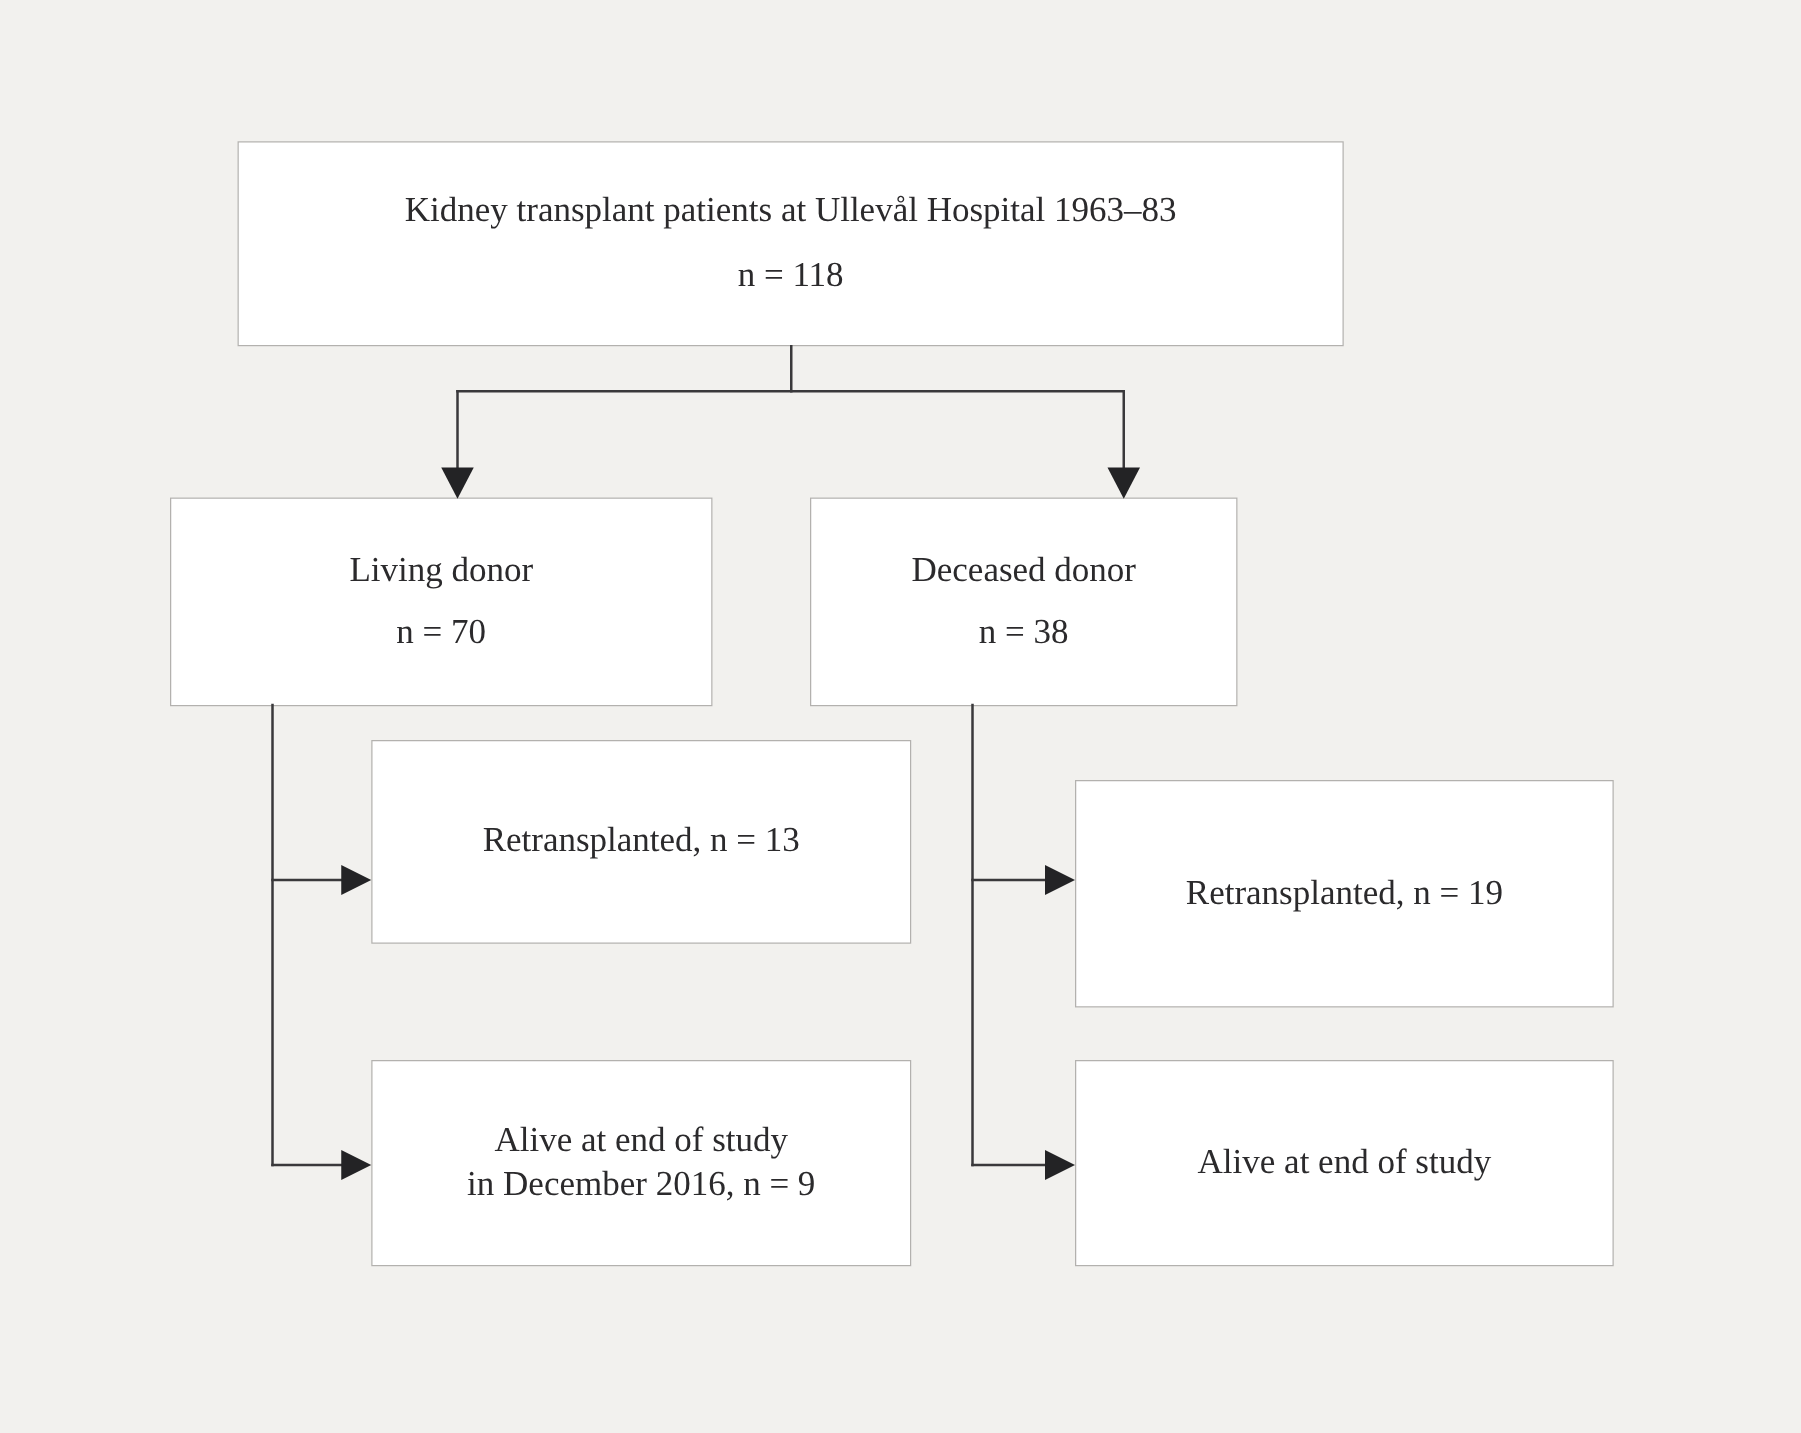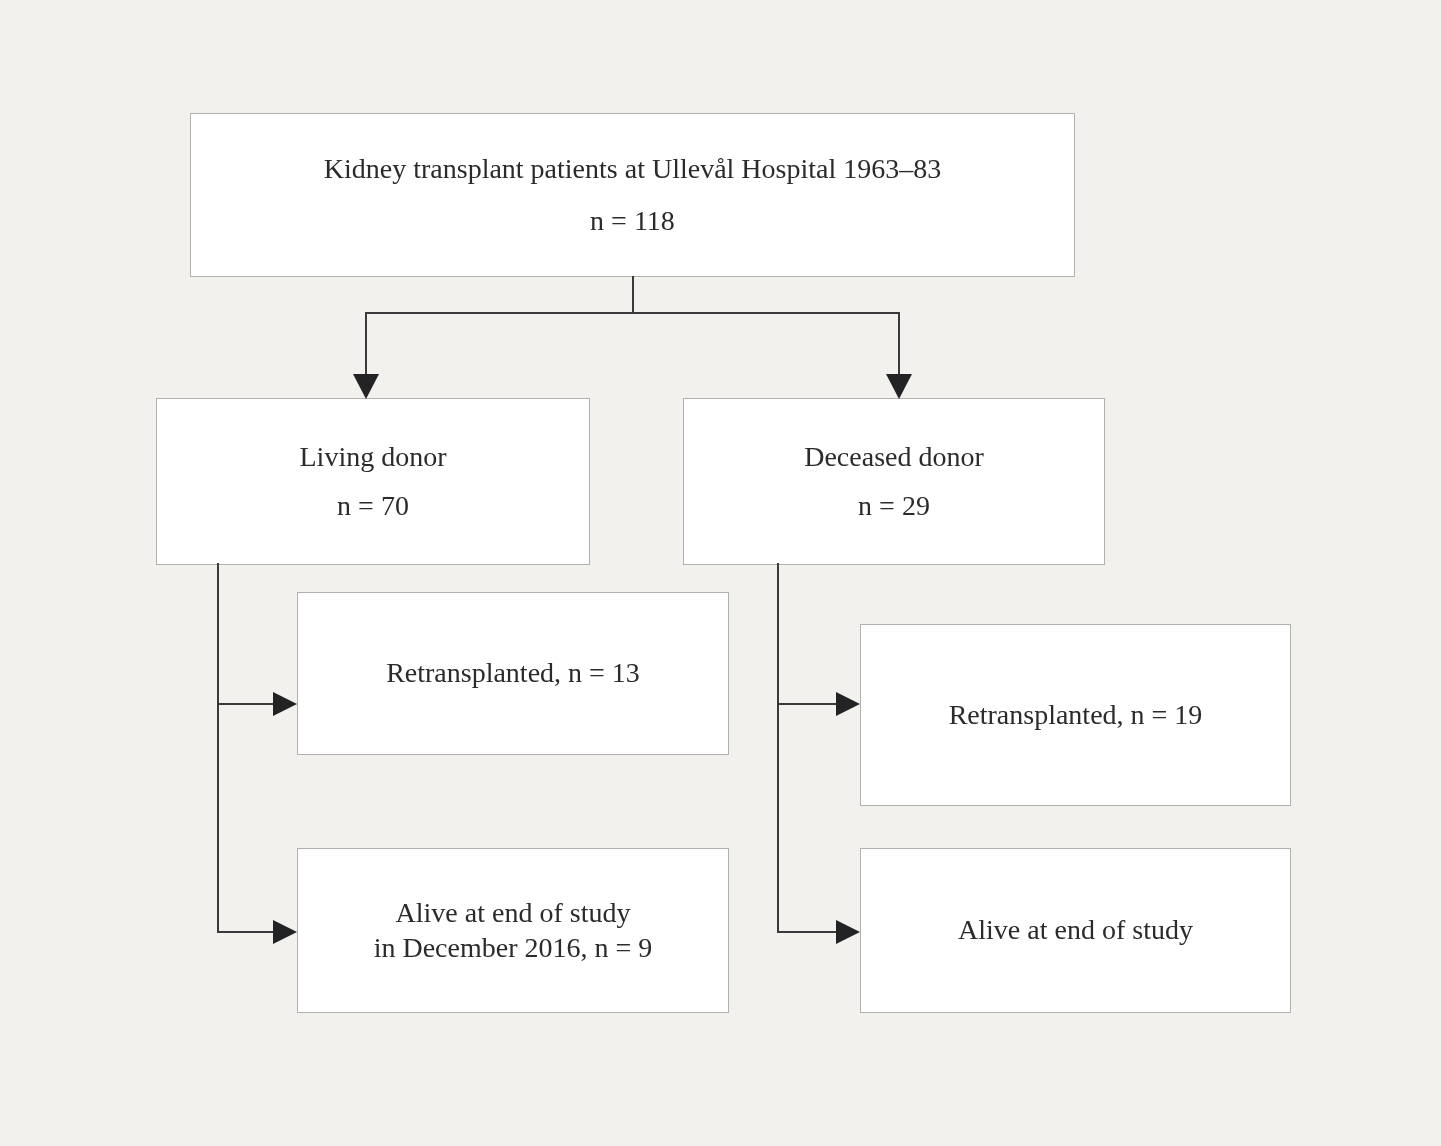--- a/index.html
+++ b/index.html
@@ -28,22 +28,22 @@
     flex-direction:column;
     align-items:center;
     justify-content:center;
     text-align:center;
     font-size:28px;
     line-height:1.22;
   }
   .node .gap{margin-top:18px;text-align:center;}
   .node .gap-sm{margin-top:15px;}
   #node-root{left:190px;top:113px;width:885px;height:164px;}
-  #node-living{left:156px;top:398px;width:434px;height:167px;}
-  #node-deceased{left:683px;top:398px;width:422px;height:167px;}
+  #node-living{left:136px;top:398px;width:434px;height:167px;}
+  #node-deceased{left:648px;top:398px;width:342px;height:167px;}
   #node-living-retransplanted{left:297px;top:592px;width:432px;height:163px;}
   #node-deceased-retransplanted{left:860px;top:624px;width:431px;height:182px;}
   #node-living-alive{left:297px;top:848px;width:432px;height:165px;}
   #node-deceased-alive{left:860px;top:848px;width:431px;height:165px;}
 
   .line{position:absolute;background:var(--line);}
   #ln-root-stem{left:632px;top:276px;width:2px;height:38px;}
   #ln-top-h{left:365px;top:312px;width:535px;height:2px;}
   #ln-branch-left-v{left:365px;top:312px;width:2px;height:66px;}
   #ln-branch-right-v{left:898px;top:312px;width:2px;height:66px;}
@@ -84,21 +84,21 @@
     <div class="gap">n = 118</div>
   </div>
 
   <div class="node" id="node-living">
     <div>Living donor</div>
     <div class="gap-sm">n = 70</div>
   </div>
 
   <div class="node" id="node-deceased">
     <div>Deceased donor</div>
-    <div class="gap-sm">n = 29</div>
+    <div class="gap-sm">n = 38</div>
   </div>
 
   <div class="node" id="node-living-retransplanted">
     <div>Retransplanted, n = 13</div>
   </div>
 
   <div class="node" id="node-deceased-retransplanted">
     <div>Retransplanted, n = 19</div>
   </div>
 

